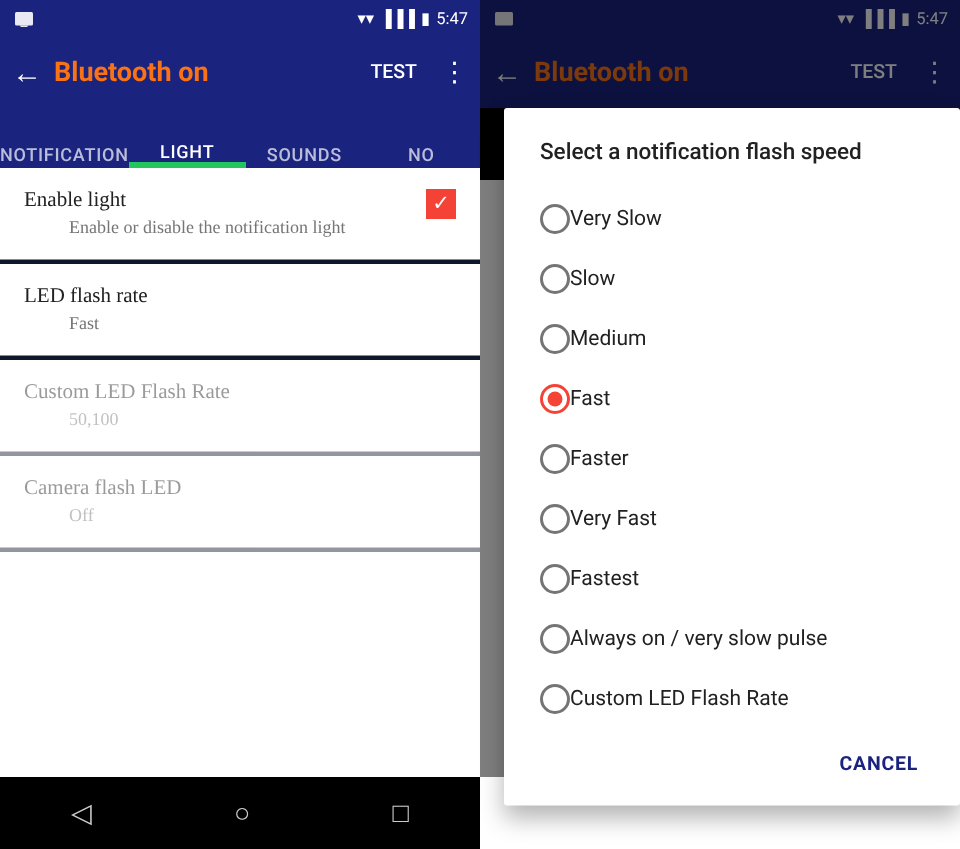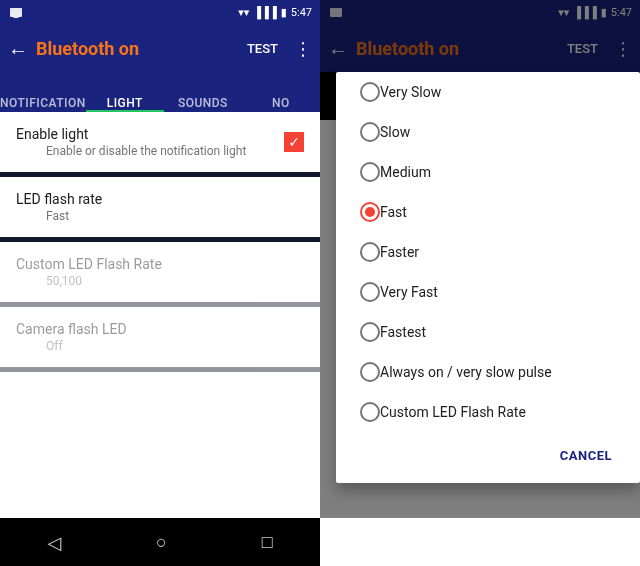--- a/index.html
+++ b/index.html
@@ -83,36 +83,36 @@
       color: rgba(255,255,255,0.7);
       font-size: 12px;
       font-weight: 500;
       text-transform: uppercase;
       cursor: pointer;
       border-bottom: 2px solid transparent;
       letter-spacing: 0.5px;
     }
     .tab.active {
       color: #fff;
-      border-bottom: 2px solid #22c55e;
+      border-bottom: 4px solid #22c55e;
     }
 
     .content-area {
       flex: 1;
       background: #fff;
       overflow: hidden;
     }
 
     .setting-item {
       padding: 14px 16px;
-      border-bottom: 5px solid #0f172a;
-      display: flex;
-      align-items: center;
+      border-bottom: 3px solid #0f172a;
+      display: flex;
       justify-content: space-between;
       min-height: 60px;
+      font-family: Liberation Serif, serif;
     }
     .setting-item.disabled {
       opacity: 0.45;
     }
     .setting-text {
       flex: 1;
     }
     .setting-title {
       font-size: 14px;
       color: #212121;
@@ -354,20 +354,21 @@
   <div class="app-bar">
     <span class="back-arrow">←</span>
     <span class="app-bar-title">Bluetooth on</span>
     <span class="app-bar-action">TEST</span>
     <span style="color:#fff;font-size:18px;">⋮</span>
   </div>
 
   <div class="dim-overlay"></div>
 
   <div class="dialog">
+    <div class="dialog-title">Select a notification flash speed</div>
 
     <div class="dialog-option">
       <div class="radio-outer"></div>
       <span class="option-label">Very Slow</span>
     </div>
 
     <div class="dialog-option">
       <div class="radio-outer"></div>
       <span class="option-label">Slow</span>
     </div>

